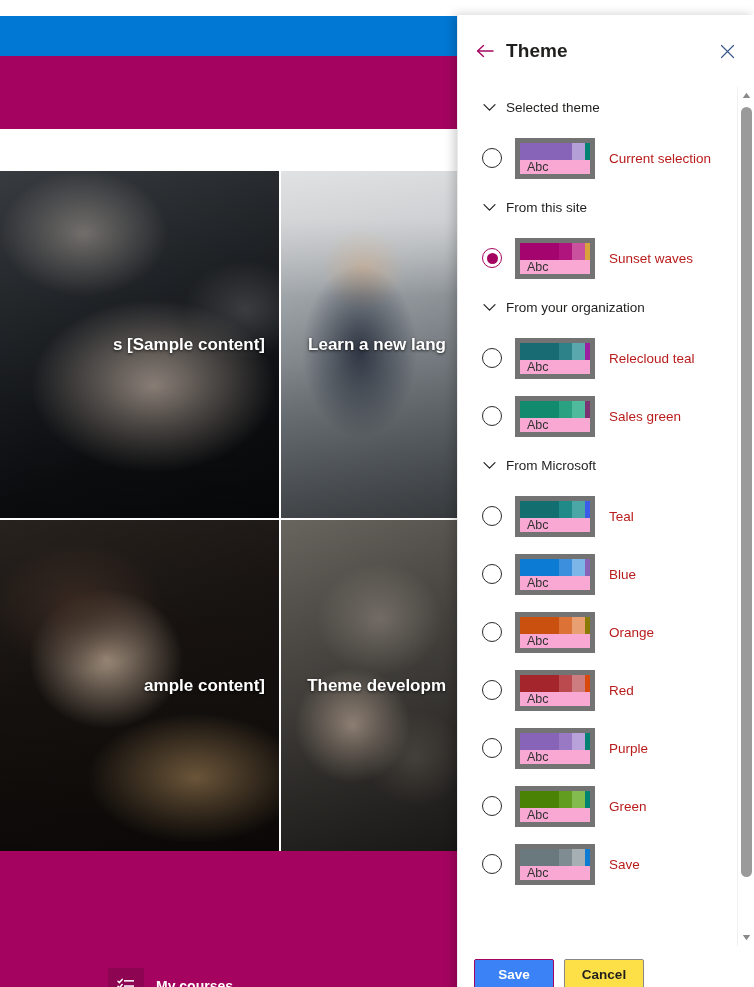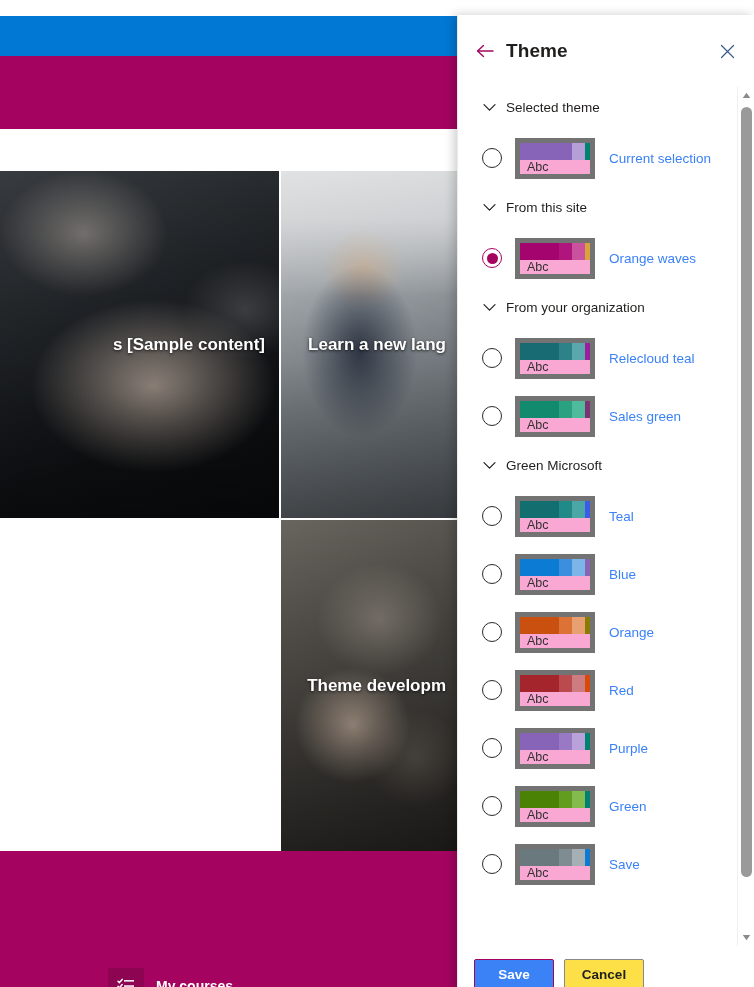--- a/index.html
+++ b/index.html
@@ -127,21 +127,21 @@
     display:flex; flex-direction:column;
   }
   .swatch .bars { height:19px; display:flex; }
   .swatch .bars i { display:block; height:100%; }
   .swatch .bars i.a { flex:0 0 39px; }
   .swatch .bars i.b { flex:0 0 13px; }
   .swatch .bars i.c { flex:0 0 13px; }
   .swatch .bars i.d { flex:1 1 auto; }
   .swatch .abc { flex:1 1 auto; display:flex; align-items:center; padding-left:7px; font-size:12.5px; color:#323130; }
 
-  .theme-name { font-size:13.5px; color:#3b82f6; }
+  .theme-name { font-size:13.5px; color:#b91c1c; }
 
   .panel-foot {
     flex:0 0 auto; height:56px; border-top:1px solid #ffffff;
     display:flex; align-items:center; gap:10px; padding:0 16px;
     background:#fff;
   }
   .btn { height:32px; min-width:80px; padding:0 16px; font-size:13.5px; cursor:pointer; border-radius:2px; }
   .btn-primary { background:#3b82f6; color:#ffffff; border:1px solid #a4045f; font-weight:600; }
   .btn-secondary { background:#fde047; color:#201f1e; border:1px solid #8a8886; font-weight:600; }
 
@@ -168,20 +168,25 @@
     <div class="tiles">
       <div class="tile t1">
         <div class="photo ph-handshake"></div>
         <div class="scrim"></div>
         <div class="caption">s [Sample content]</div>
       </div>
       <div class="tile t2">
         <div class="photo ph-office"></div>
         <div class="scrim"></div>
         <div class="caption">Learn a new lang</div>
+      </div>
+      <div class="tile t3">
+        <div class="photo ph-desk"></div>
+        <div class="scrim"></div>
+        <div class="caption">ample content]</div>
       </div>
       <div class="tile t4">
         <div class="photo ph-hands"></div>
         <div class="scrim"></div>
         <div class="caption">Theme developm</div>
       </div>
     </div>
 
     <div class="site-footer">
       <div class="footer-link">
@@ -252,21 +257,21 @@
             <span class="radio checked"></span>
             <span class="swatch">
               <span class="bars">
                 <i class="a" style="background:#a4046e"></i>
                 <i class="b" style="background:#b0157e"></i>
                 <i class="c" style="background:#c9519e"></i>
                 <i class="d" style="background:#d9a23a"></i>
               </span>
               <span class="abc">Abc</span>
             </span>
-            <span class="theme-name">Orange waves</span>
+            <span class="theme-name">Sunset waves</span>
           </div>
           <div class="group-head">
             <span class="chev">
               <svg width="13" height="9" viewBox="0 0 13 9" aria-hidden="true">
                 <path d="M1 1.6 L6.5 7.2 L12 1.6" stroke="#201f1e" stroke-width="1.2" fill="none" stroke-linecap="round" stroke-linejoin="round"></path>
               </svg>
             </span>
             <span class="group-label">From your organization</span>
           </div>
           <div class="theme-row">
@@ -294,21 +299,21 @@
               <span class="abc">Abc</span>
             </span>
             <span class="theme-name">Sales green</span>
           </div>
           <div class="group-head">
             <span class="chev">
               <svg width="13" height="9" viewBox="0 0 13 9" aria-hidden="true">
                 <path d="M1 1.6 L6.5 7.2 L12 1.6" stroke="#201f1e" stroke-width="1.2" fill="none" stroke-linecap="round" stroke-linejoin="round"></path>
               </svg>
             </span>
-            <span class="group-label">Green Microsoft</span>
+            <span class="group-label">From Microsoft</span>
           </div>
           <div class="theme-row">
             <span class="radio"></span>
             <span class="swatch">
               <span class="bars">
                 <i class="a" style="background:#136f6f"></i>
                 <i class="b" style="background:#1f8a87"></i>
                 <i class="c" style="background:#4aa7a5"></i>
                 <i class="d" style="background:#3a5ce8"></i>
               </span>

